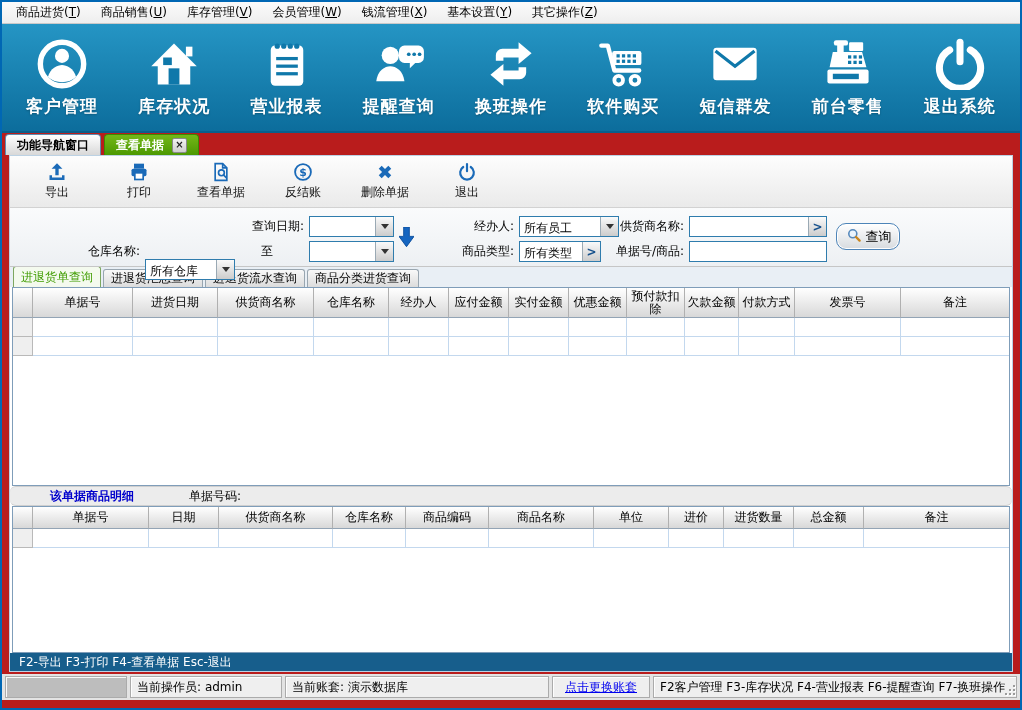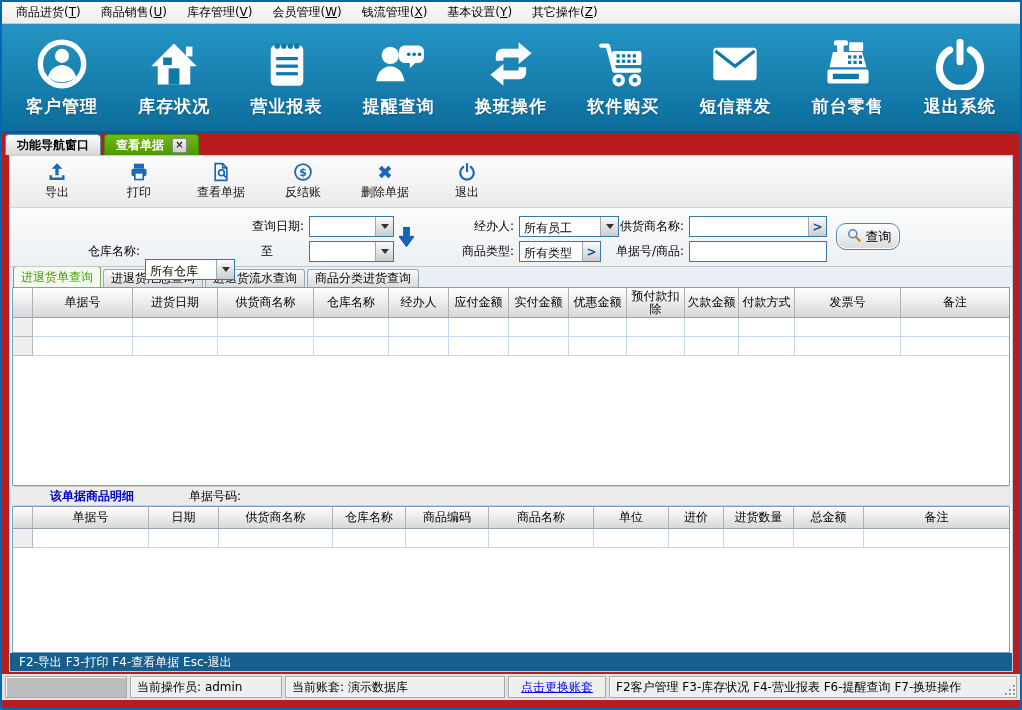--- a/index.html
+++ b/index.html
@@ -90,21 +90,21 @@
   
   .fkeybar{height:18px;background:#175e8c;color:#fff;font-size:12px;display:flex;align-items:center;
            padding-left:9px;flex:none;margin-top:auto;}
   
   .statusbar{height:22px;background:#e3e3e3;display:flex;align-items:stretch;gap:3px;padding:2px 3px;position:relative;flex:none;}
   .seg{box-sizing:border-box;border:1px solid #ababab;background:#efefef;font-size:12px;display:flex;
        align-items:center;padding:0 6px;white-space:nowrap;overflow:hidden;
        box-shadow:inset 1px 1px 0 rgba(255,255,255,.9);}
   .seg-progress{width:122px;background:#bdbdbd;padding:0;}
   .seg-operator{width:152px;}
-  .seg-account{width:220px;}
+  .seg-account{width:264px;}
   .seg-link{width:98px;justify-content:center;}
   .seg-link a{color:#0000ee;text-decoration:underline;cursor:pointer;}
   .seg-keys{flex:1;}
   .grip{position:absolute;right:5px;bottom:5px;width:10px;height:10px;cursor:nwse-resize;}
   .grip i{position:absolute;width:2px;height:2px;background:#9b9b9b;box-shadow:1px 1px 0 #fff;}
   .grip i:nth-child(1){right:0;bottom:0;}
   .grip i:nth-child(2){right:4px;bottom:0;}
   .grip i:nth-child(3){right:0;bottom:4px;}
   .grip i:nth-child(4){right:8px;bottom:0;}
   .grip i:nth-child(5){right:4px;bottom:4px;}

